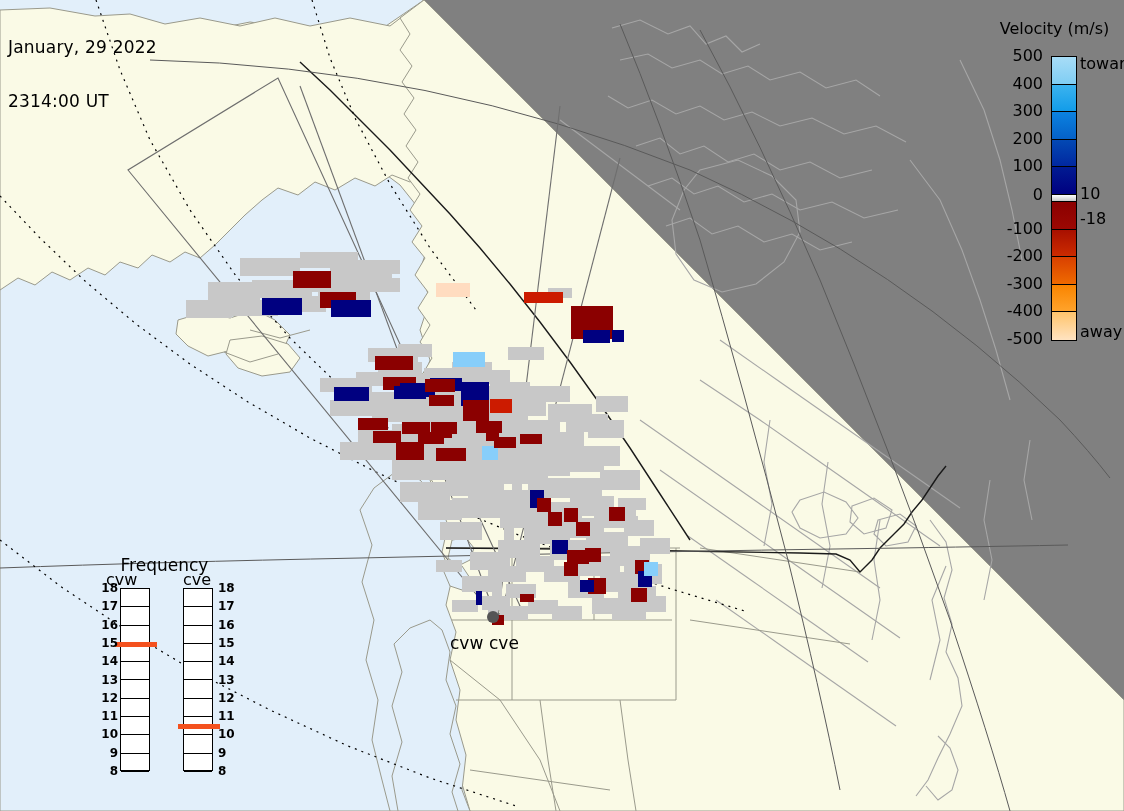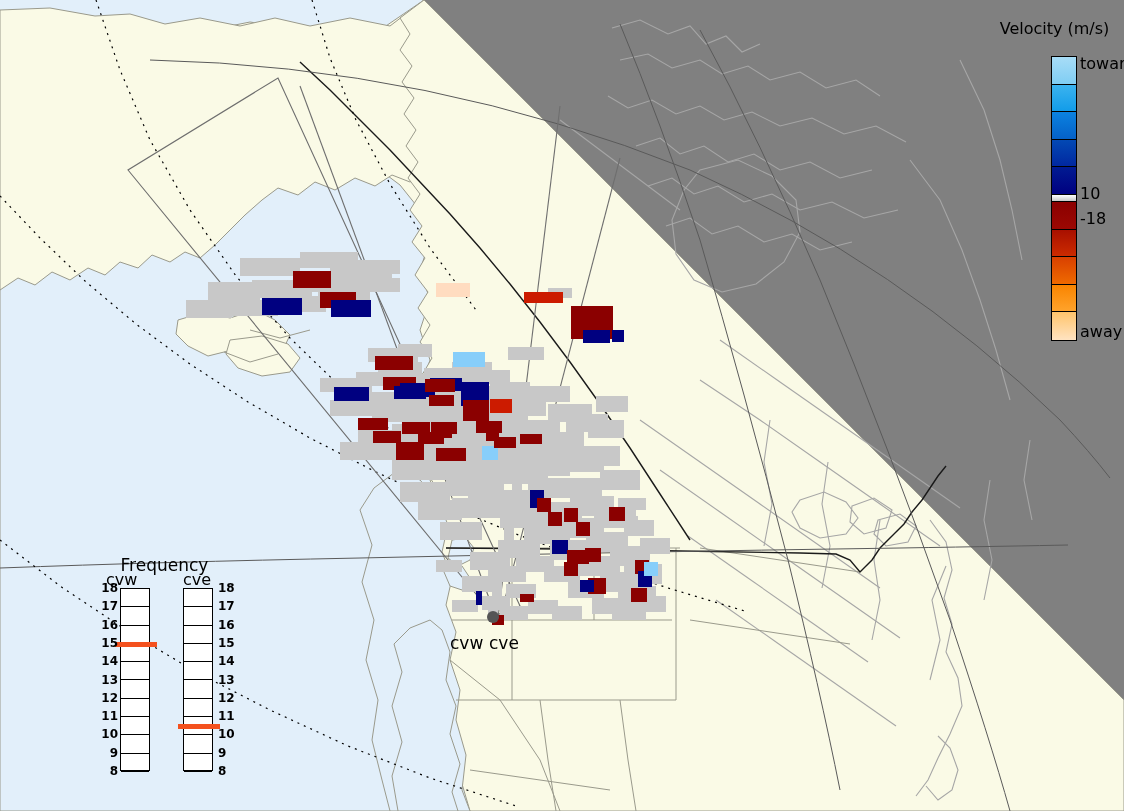--- a/index.html
+++ b/index.html
@@ -383,23 +383,40 @@
         <rect x="644" y="562" width="14" height="14" fill="#87cefa"></rect>
         <rect x="631" y="588" width="16" height="14" fill="#8b0000"></rect>
         <rect x="520" y="594" width="14" height="8" fill="#8b0000"></rect>
         <rect x="492" y="615" width="12" height="10" fill="#8b0000"></rect>
         <rect x="476" y="591" width="6" height="14" fill="#000080"></rect>
       </g>
 
     <circle cx="493" cy="617" r="6" fill="#555555"></circle>
   </svg>
 
+  <div class="ovl" id="datestamp">
+    <div>January, 29 2022</div>
+    <div>2314:00 UT</div>
+  </div>
 
   <div class="ovl" id="velpanel">
     <div id="veltitle">Velocity (m/s)</div>
+    <div id="velticks">
+        <span style="top: 2px;">500</span>
+        <span style="top: 29.6px;">400</span>
+        <span style="top: 57.2px;">300</span>
+        <span style="top: 84.8px;">200</span>
+        <span style="top: 112.4px;">100</span>
+        <span style="top: 140.5px;">0</span>
+        <span style="top: 174.6px;">-100</span>
+        <span style="top: 202.2px;">-200</span>
+        <span style="top: 229.8px;">-300</span>
+        <span style="top: 257.4px;">-400</span>
+        <span style="top: 285px;">-500</span>
+      </div>
     <div id="velbar">
         <div class="band" style="top: 0px; height: 27.6px; background: linear-gradient(rgb(168, 221, 247), rgb(127, 205, 243));"></div>
         <div class="band" style="top: 27.6px; height: 27.6px; background: linear-gradient(rgb(59, 179, 239), rgb(18, 156, 233));"></div>
         <div class="band" style="top: 55.2px; height: 27.6px; background: linear-gradient(rgb(11, 130, 224), rgb(5, 97, 200));"></div>
         <div class="band" style="top: 82.8px; height: 27.6px; background: linear-gradient(rgb(3, 73, 180), rgb(1, 40, 160));"></div>
         <div class="band" style="top: 110.4px; height: 27.6px; background: linear-gradient(rgb(1, 27, 146), rgb(0, 0, 128));"></div>
         <div class="band" style="top: 138px; height: 7px; background: linear-gradient(rgb(255, 255, 255), rgb(200, 200, 200));"></div>
         <div class="band" style="top: 145px; height: 27.6px; background: linear-gradient(rgb(139, 0, 0), rgb(156, 8, 3));"></div>
         <div class="band" style="top: 172.6px; height: 27.6px; background: linear-gradient(rgb(168, 16, 0), rgb(204, 43, 0));"></div>
         <div class="band" style="top: 200.2px; height: 27.6px; background: linear-gradient(rgb(217, 64, 0), rgb(239, 106, 0));"></div>

